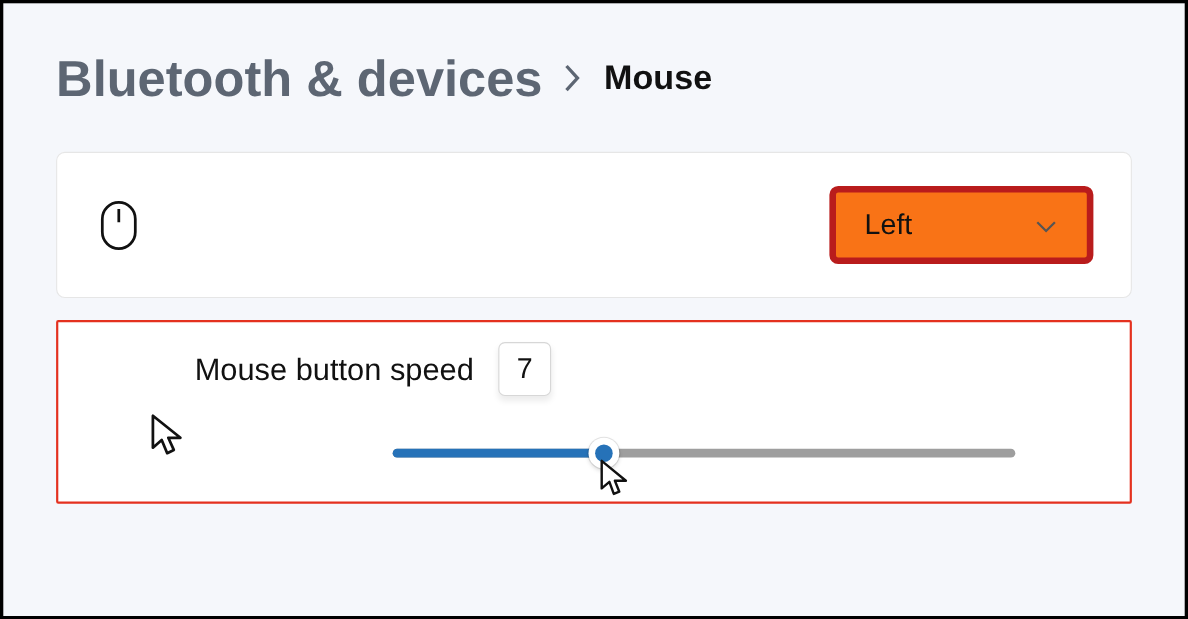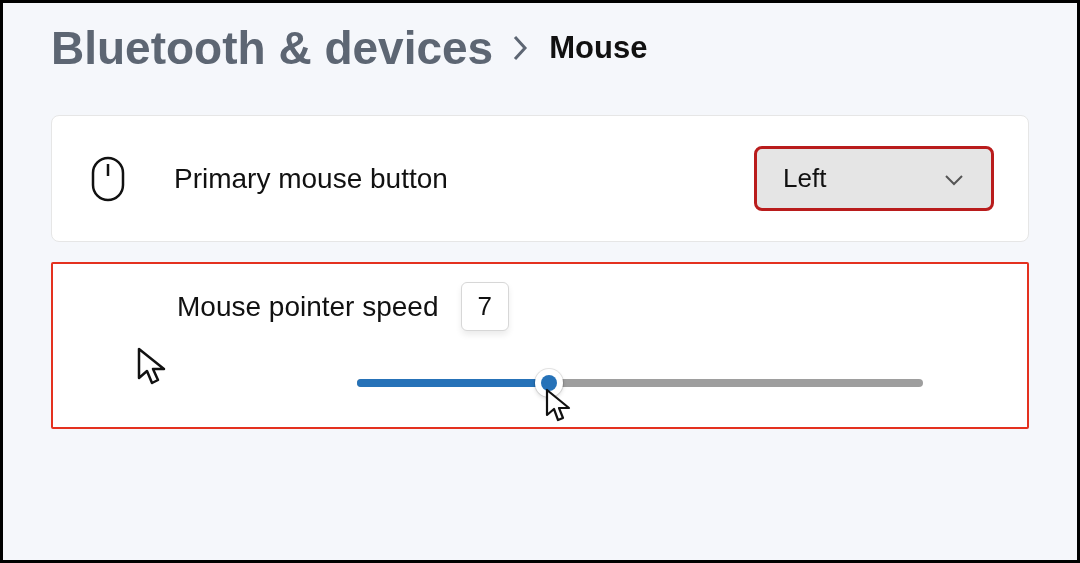--- a/index.html
+++ b/index.html
@@ -14,20 +14,21 @@
       position: absolute;
       top: 3px; left: 3px; right: 3px; bottom: 3px;
       background: #f5f7fb;
       padding: 18px 48px 30px 48px;
     }
     .breadcrumb {
       display: flex;
       align-items: center;
       gap: 18px;
       margin-bottom: 40px;
+      margin-top: 23px;
     }
     .bc-parent {
       font-size: 46px;
       font-weight: 600;
       color: #5d6673;
       cursor: pointer;
     }
     .bc-chev {
       font-size: 36px;
       color: #5d6673;
@@ -61,22 +62,22 @@
     .card-label {
       font-size: 28px;
       color: #111;
       flex: 0 0 auto;
     }
     .spacer { flex: 1; }
     .dropdown {
       display: flex;
       align-items: center;
       justify-content: space-between;
-      background: #e5e5e5;
-      border: 3px solid #b91c1c;
+      background: #f97316;
+      border: 6px solid #b91c1c;
       border-radius: 8px;
       padding: 14px 26px;
       min-width: 240px;
       font-size: 26px;
       color: #111;
       cursor: pointer;
     }
     .dropdown .chev {
       color: #555;
     }
@@ -168,35 +169,34 @@
     <span class="bc-current">Mouse</span>
   </div>
 
   <div class="card">
     <span class="card-icon">
       <svg width="34" height="46" viewBox="0 0 34 46" fill="none" stroke="#111" stroke-width="2.5">
         <rect x="2" y="2" width="30" height="42" rx="15" ry="15"></rect>
         <line x1="17" y1="8" x2="17" y2="20"></line>
       </svg>
     </span>
-    <span class="card-label">Primary mouse button</span>
     <span class="spacer"></span>
     <div class="dropdown">
       <span>Left</span>
       <span class="chev">
         <svg width="22" height="14" viewBox="0 0 22 14" fill="none" stroke="currentColor" stroke-width="2">
             <polyline points="3,3 11,11 19,3"></polyline>
           </svg>
       </span>
     </div>
   </div>
 
   <div class="card highlight-card" style="display:block;">
     <div class="speed-row">
-      <span class="speed-label">Mouse pointer speed</span>
+      <span class="speed-label">Mouse button speed</span>
       <span class="tooltip-val">7</span>
     </div>
 
     <span class="cursor-outline">
       <svg width="36" height="40" viewBox="0 0 36 40" fill="#fff" stroke="#111" stroke-width="2.5" stroke-linejoin="round">
         <path d="M4 3 L4 32 L12 25 L17 37 L23 34 L18 23 L29 23 Z"></path>
       </svg>
     </span>
 
     <div class="slider-zone">

